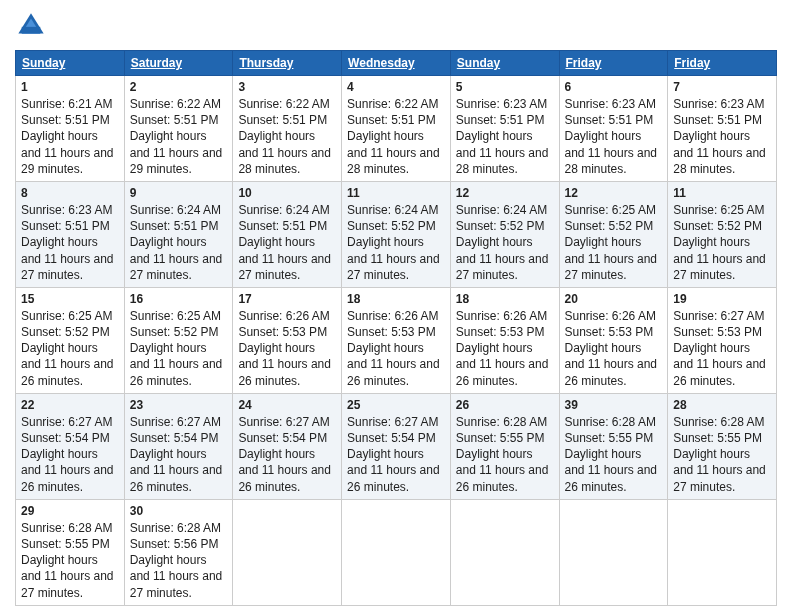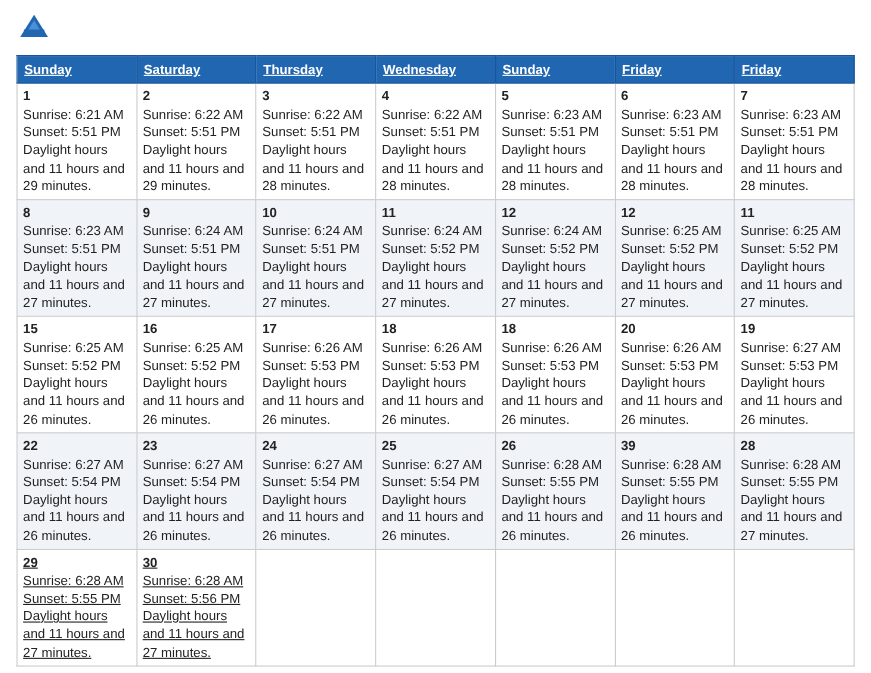--- a/index.html
+++ b/index.html
@@ -74,21 +74,20 @@
       vertical-align: top;
       padding: 4px 5px;
       border: 1px solid #ccc;
       font-size: 9.5px;
       color: #222;
       background: #fff;
       height: 80px;
     }
     .calendar tr:last-child td {
       height: 68px;
-      text-decoration: underline;
     }
     .day-num {
       font-size: 12px;
       font-weight: bold;
       margin-bottom: 2px;
       display: block;
     }
     .day-info {
       font-size: 12px;
       line-height: 1.35;

